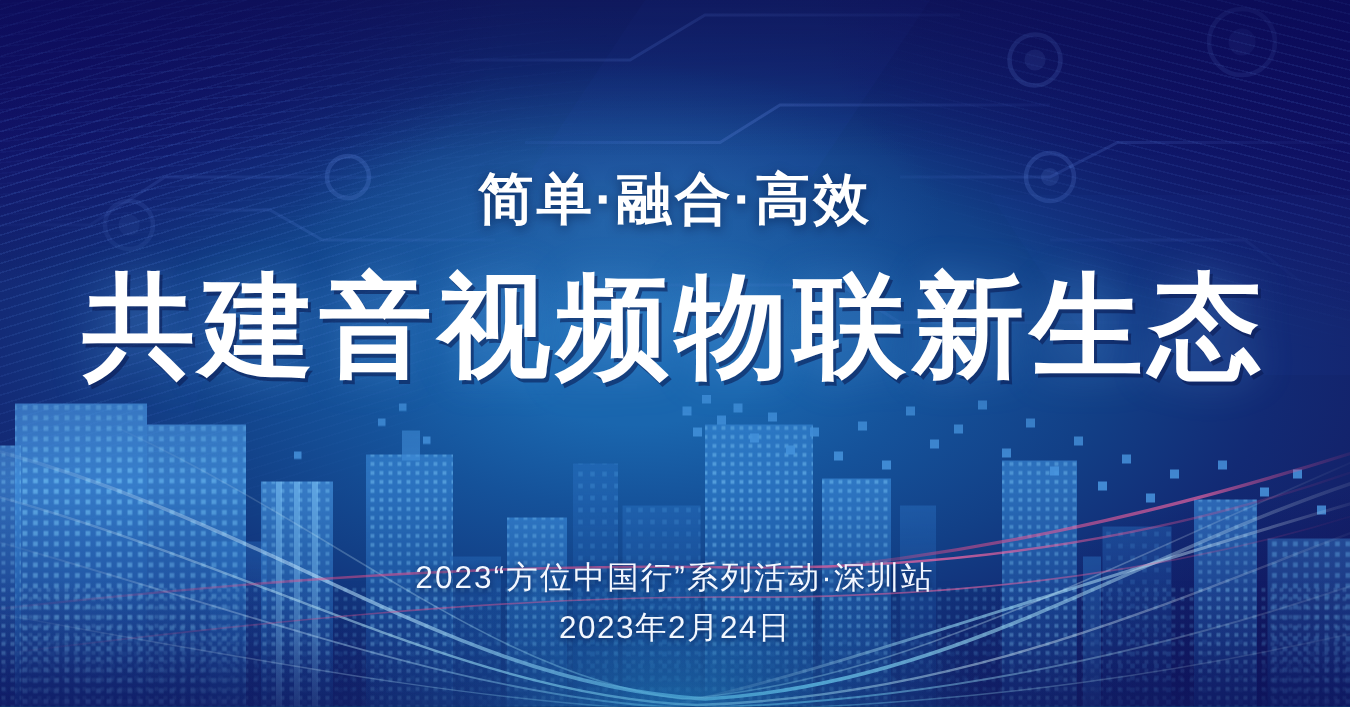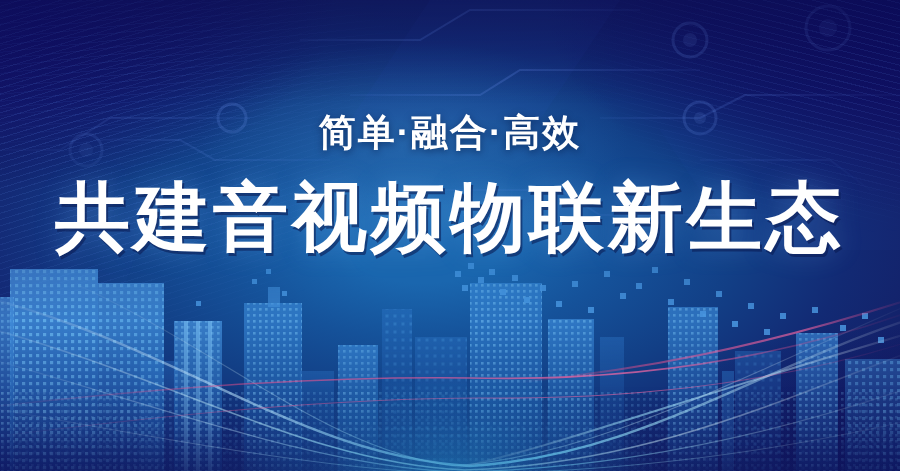--- a/index.html
+++ b/index.html
@@ -408,15 +408,19 @@
   </svg>
 
   <div class="layer bg-glow-bottom"></div>
   <div class="layer vignette"></div>
 
   <div class="content">
     <div class="kicker">简单·融合·高效</div>
 
     <h1 class="headline">共建音视频物联新生态</h1>
 
+    <div class="sub-wrap">
+      <div class="subtitle">2023“方位中国行”系列活动·深圳站</div>
+      <div class="subdate">2023年2月24日</div>
+    </div>
   </div>
 
 </div>
 
 </body></html>

